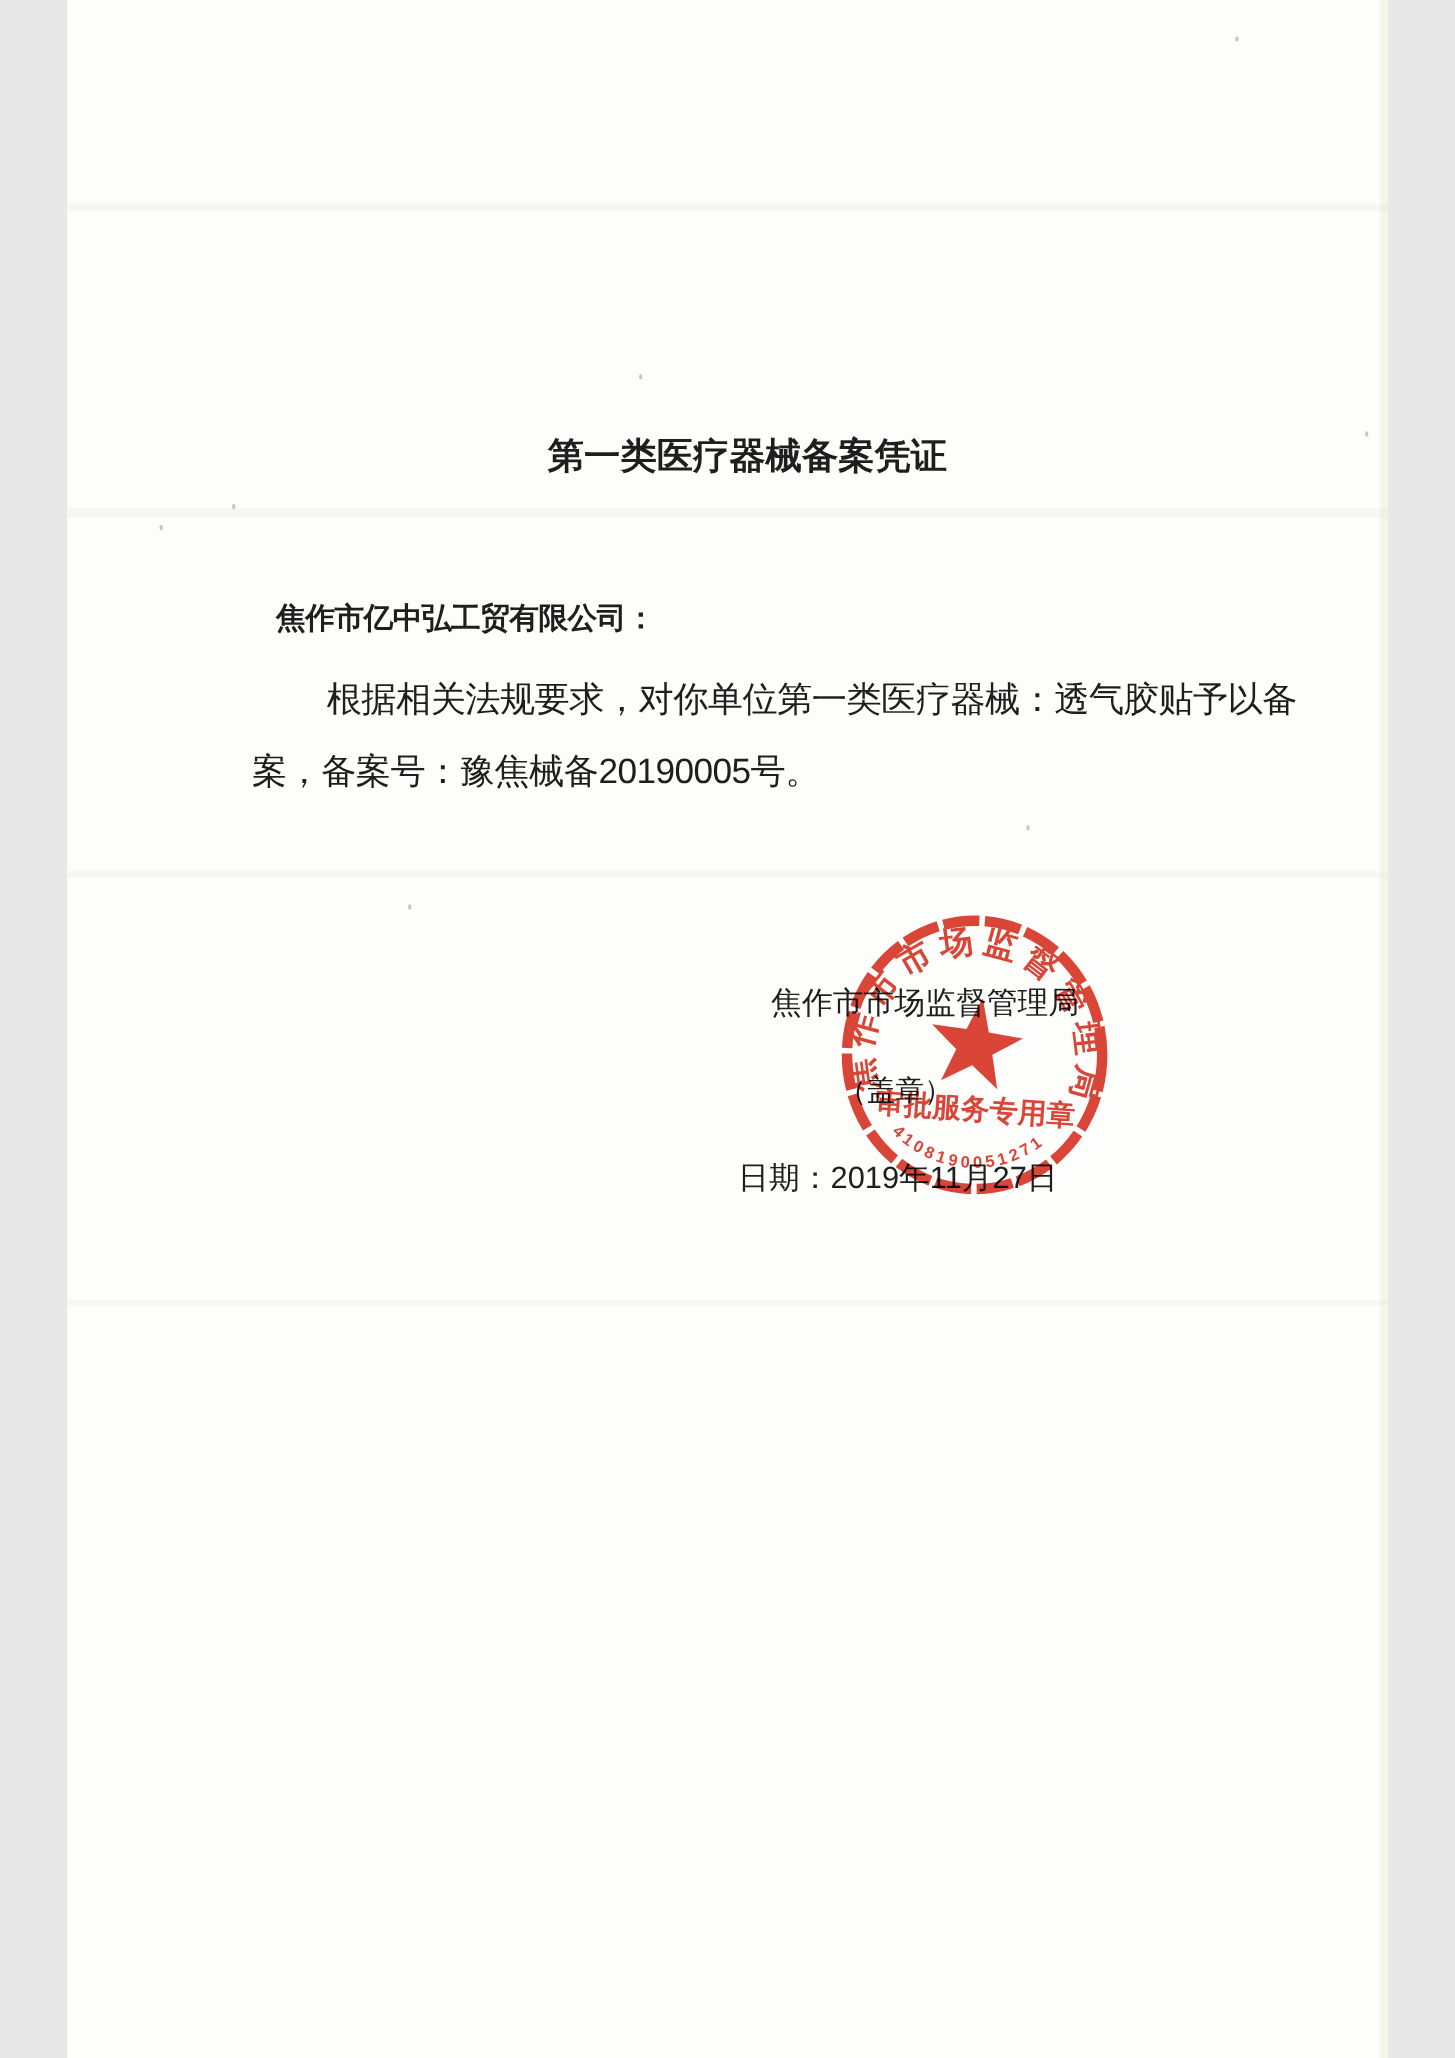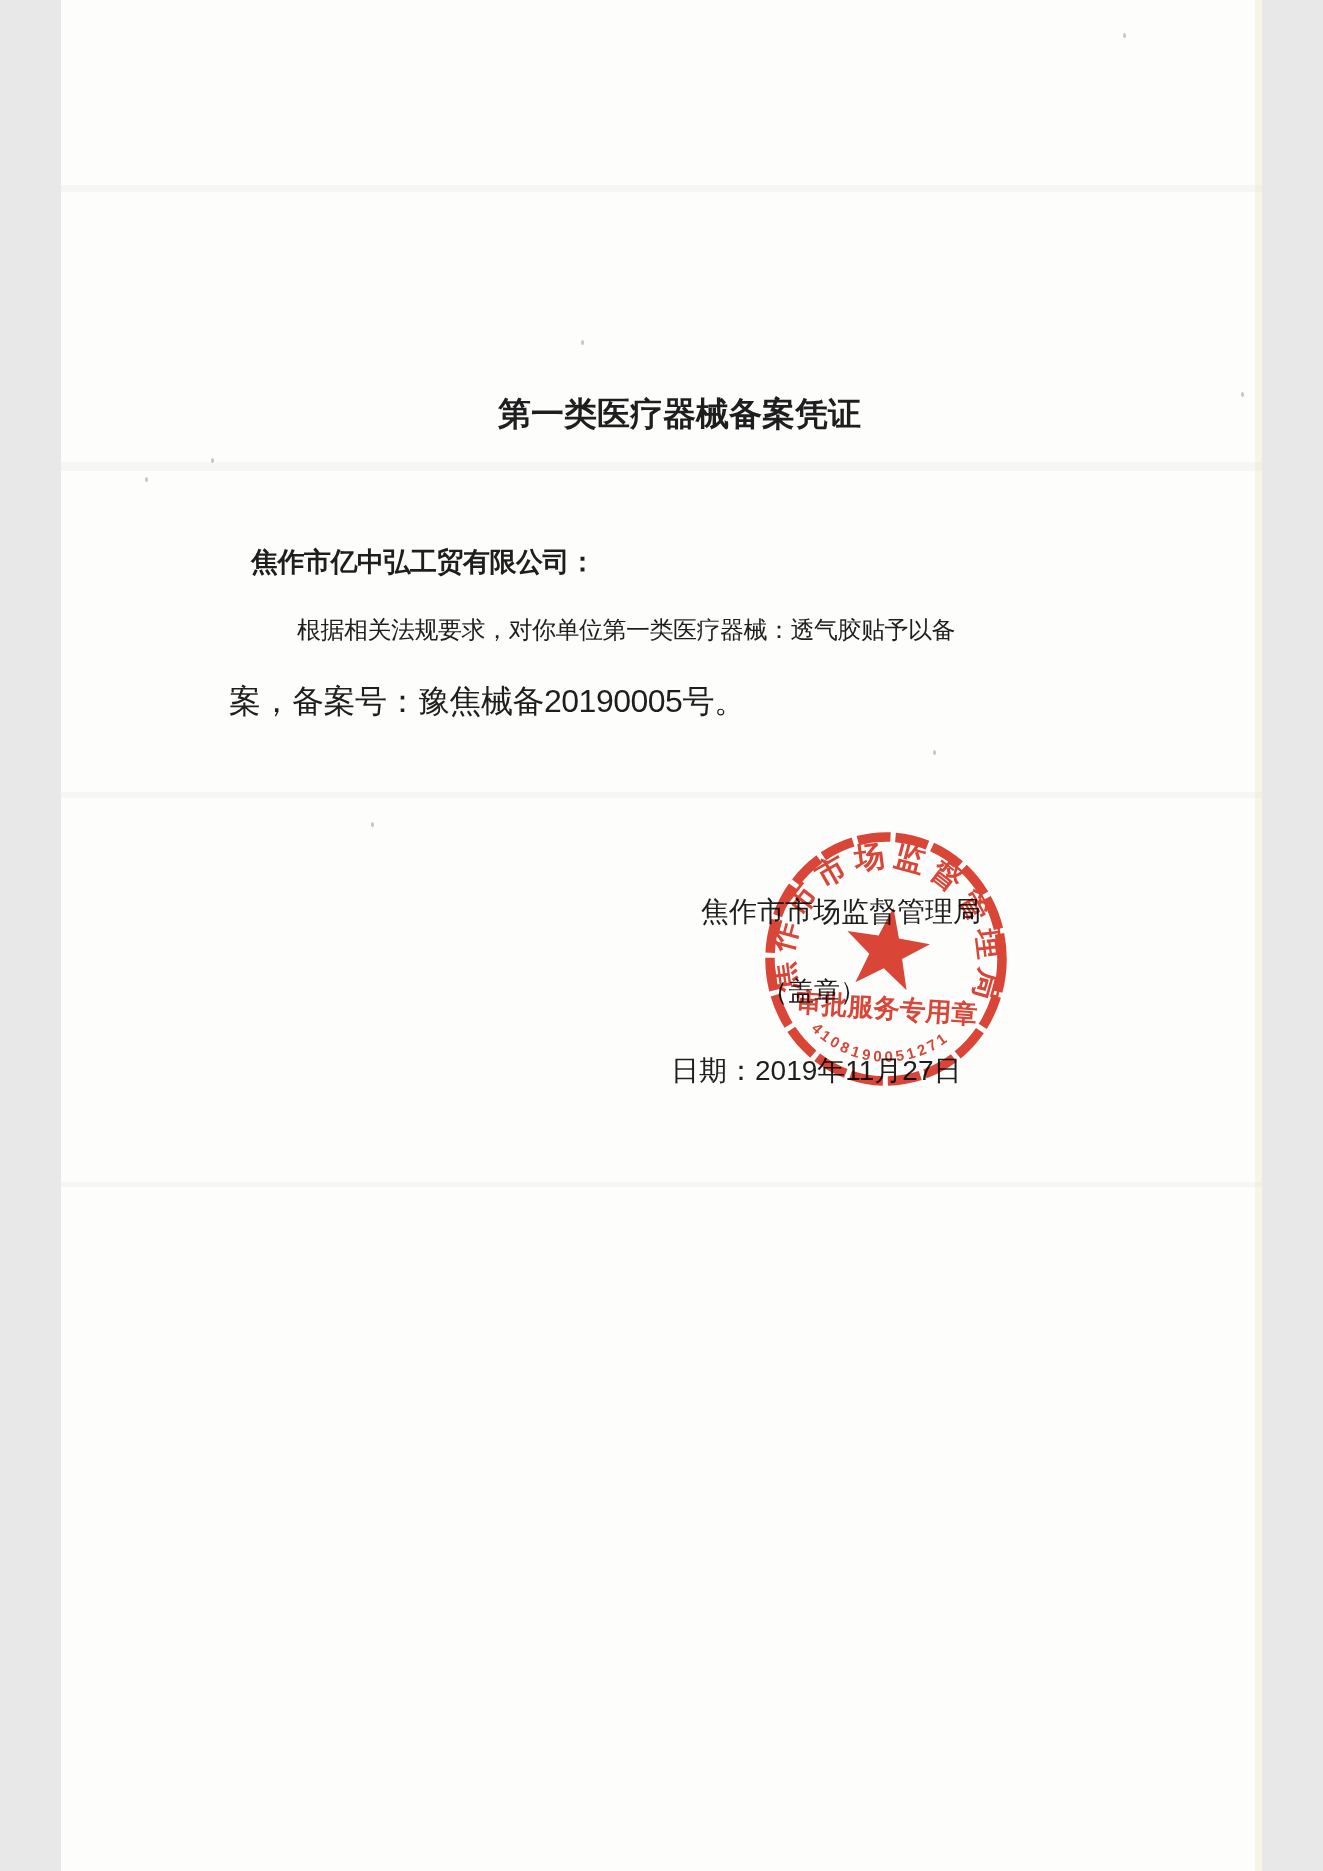--- a/index.html
+++ b/index.html
@@ -58,21 +58,21 @@
     left: 170px;
     top: 544px;
     font-size: 27px;
     font-weight: 700;
     letter-spacing: -0.5px;
     margin-left: 20px;
   }
   .body-line1 {
     left: 236px;
     top: 614px;
-    font-size: 24px;
+    font-size: 32px;
     font-weight: 500;
     letter-spacing: -0.5px;
   }
   .body-line2 {
     left: 168px;
     top: 680px;
     font-size: 32px;
     font-weight: 500;
     letter-spacing: -0.5px;
   }

